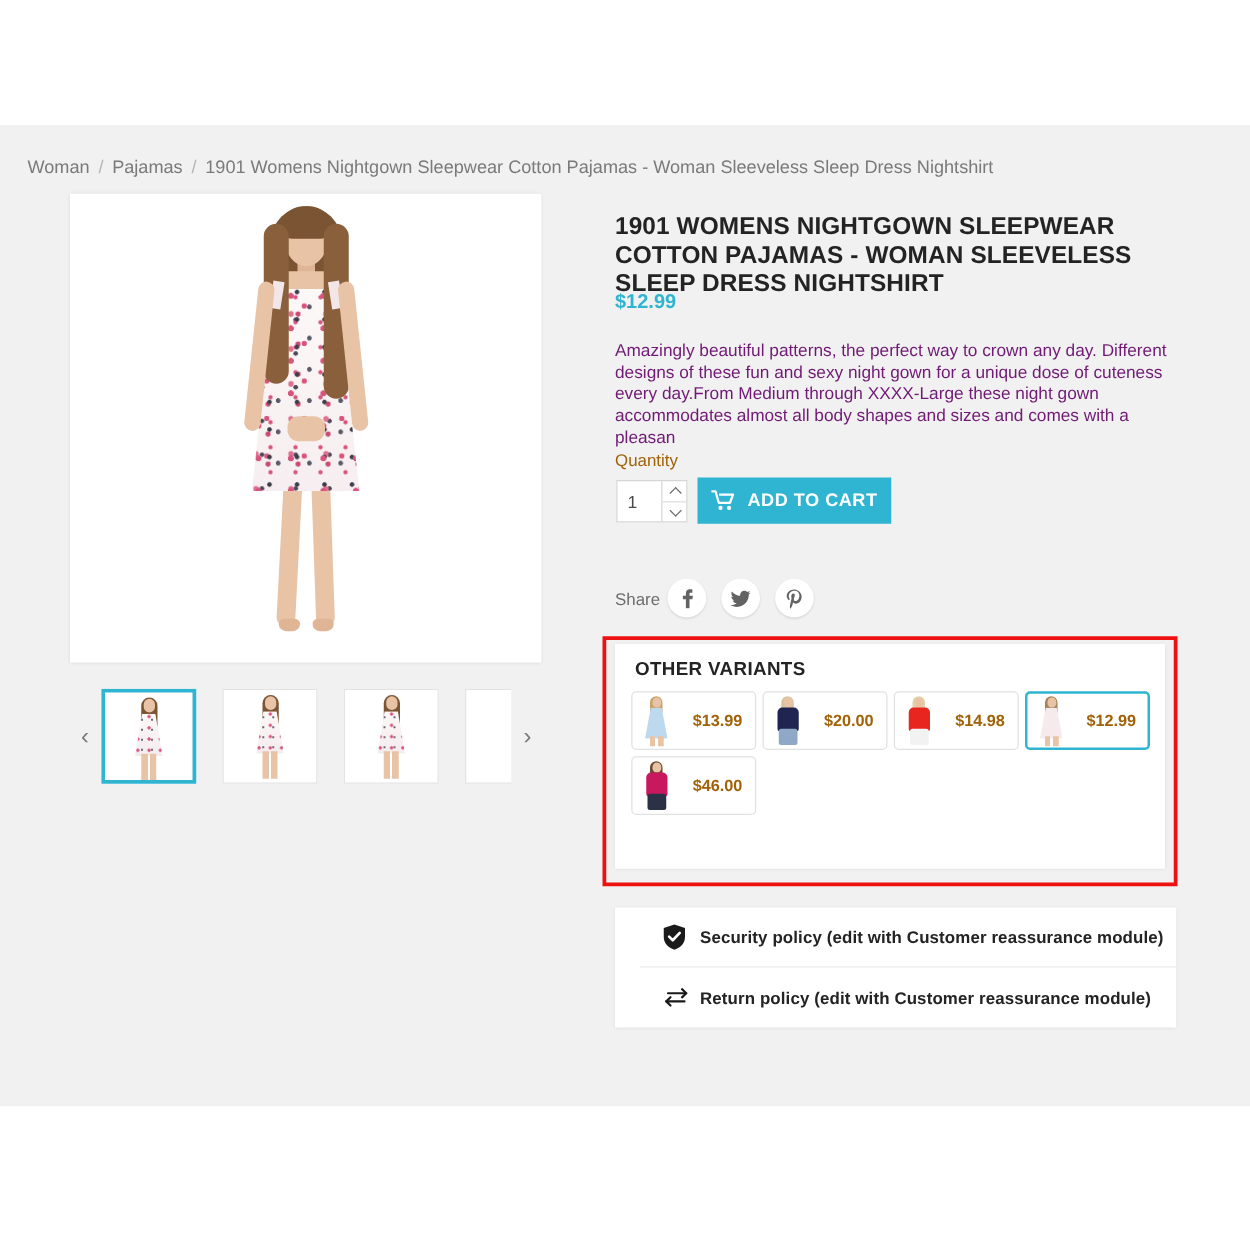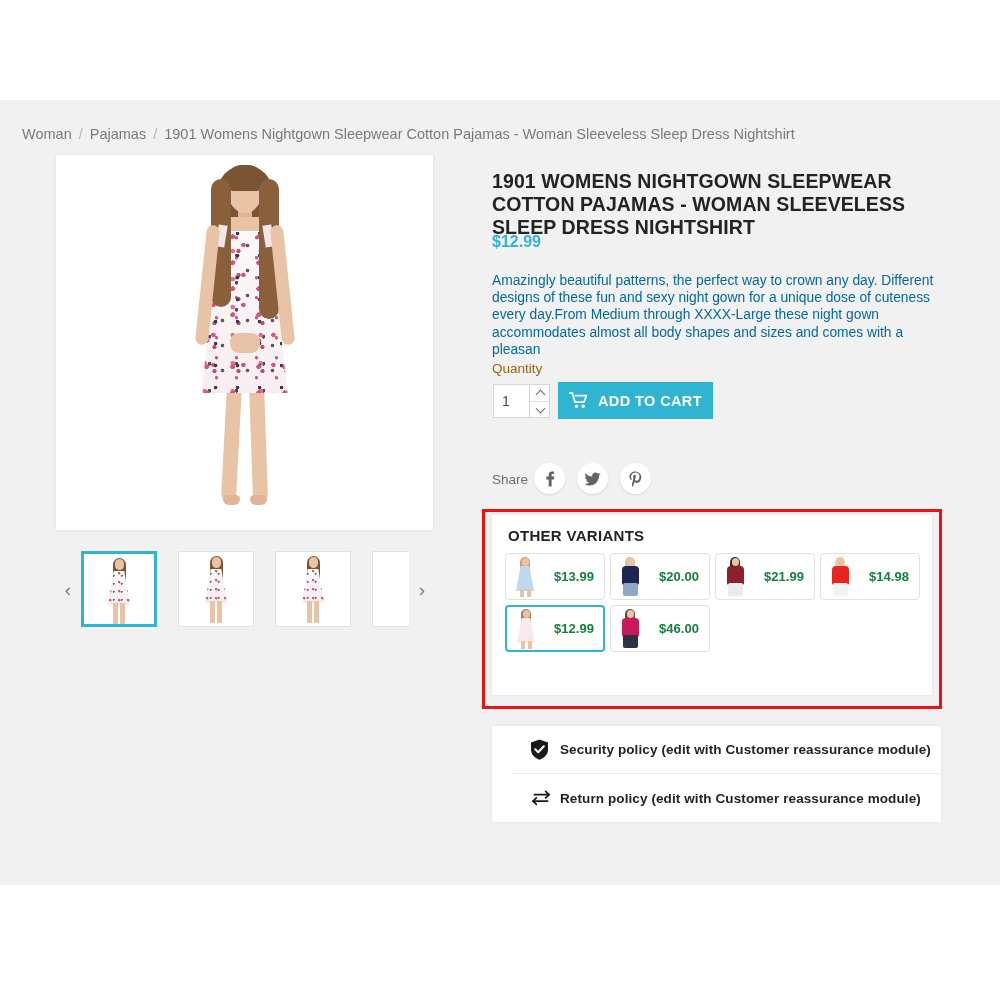--- a/index.html
+++ b/index.html
@@ -302,21 +302,21 @@
     font-weight: bold;
     color: #2fb5d2;
   }
   .product-desc {
     position: absolute;
     left: 492px;
     top: 272px;
     width: 442px;
     font-size: 13.8px;
     line-height: 17.2px;
-    color: #0369a1;
+    color: #701a75;
   }
 
   .qty-label {
     position: absolute;
     left: 492px;
     top: 361px;
     font-size: 13.5px;
     color: #a16207;
   }
   .qty-box {
@@ -467,21 +467,21 @@
     width: 38px;
     height: 43px;
     flex: 0 0 38px;
     overflow: hidden;
   }
   .variant-price {
     flex: 1;
     text-align: center;
     font-size: 13px;
     font-weight: bold;
-    color: #15803d;
+    color: #a16207;
   }
   .vfig {
     position: absolute;
     left: 50%;
     top: 3px;
     width: 20px;
     height: 38px;
     margin-left: -10px;
   }
   .vf-head {
@@ -676,31 +676,20 @@
             <div class="vf-head"></div>
             <div class="vf-top" style="background:#1f2550;border-radius:4px 4px 2px 2px;"></div>
             <div class="vf-bottom" style="background:#8fa8c8;border-radius:2px;"></div>
           </div>
         </div>
         <div class="variant-price">$20.00</div>
       </div>
       <div class="variant">
         <div class="variant-thumb">
           <div class="vfig">
-            <div class="vf-hair" style="background:#3a2a22;"></div>
-            <div class="vf-head"></div>
-            <div class="vf-top" style="background:#8e1f2b;border-radius:4px 4px 2px 2px;"></div>
-            <div class="vf-bottom" style="background:#eceaea;border-radius:2px;"></div>
-          </div>
-        </div>
-        <div class="variant-price">$21.99</div>
-      </div>
-      <div class="variant">
-        <div class="variant-thumb">
-          <div class="vfig">
             <div class="vf-hair" style="background:#e3d2a6;"></div>
             <div class="vf-head"></div>
             <div class="vf-top" style="background:#e8261f;border-radius:4px 4px 2px 2px;"></div>
             <div class="vf-bottom" style="background:#f2f2f2;border-radius:2px;"></div>
           </div>
         </div>
         <div class="variant-price">$14.98</div>
       </div>
       <div class="variant selected">
         <div class="variant-thumb">

